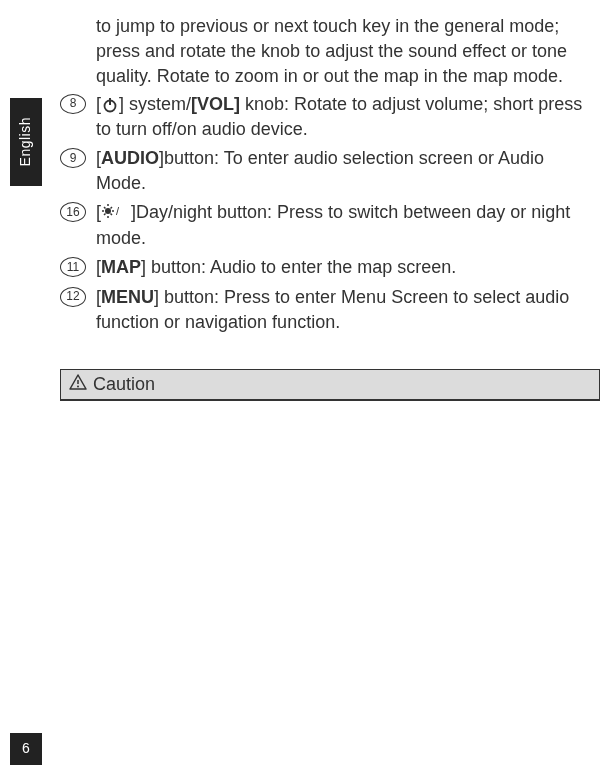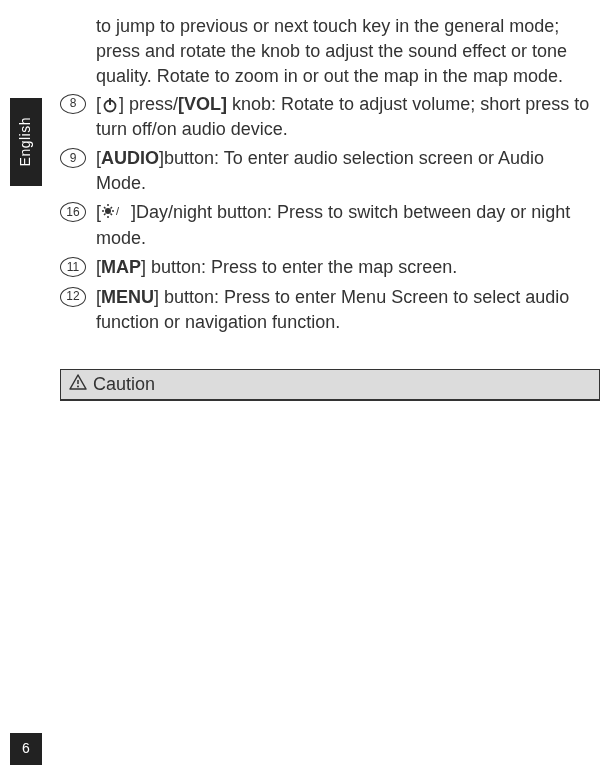--- a/index.html
+++ b/index.html
@@ -142,21 +142,21 @@
   <div class="continuation">
     <span>to jump to previous or next touch key in the general mode; press and rotate the knob to adjust the sound effect or tone quality. Rotate to zoom in or out the map in the map mode.</span>
   </div>
 
   <div class="list-item">
     <span class="marker">8</span>
     <div class="item-text">
       <span>[</span><span class="power-icon"><svg width="16" height="16" viewBox="0 0 16 16">
             <circle cx="8" cy="9" r="5.5" fill="none" stroke="#333" stroke-width="1.8"></circle>
             <line x1="8" y1="1" x2="8" y2="8" stroke="#333" stroke-width="2"></line>
-          </svg></span><span>] press/</span><span class="bold">[VOL]</span><span> knob: Rotate to adjust volume; short press to turn off/on audio device.</span>
+          </svg></span><span>] system/</span><span class="bold">[VOL]</span><span> knob: Rotate to adjust volume; short press to turn off/on audio device.</span>
     </div>
   </div>
 
   <div class="list-item">
     <span class="marker">9</span>
     <div class="item-text">
       <span>[</span><span class="bold">AUDIO</span><span>]button: To enter audio selection screen or Audio Mode.</span>
     </div>
   </div>
 
@@ -175,21 +175,21 @@
             <line x1="8.5" y1="5.5" x2="10" y2="4" stroke="#333" stroke-width="1.5"></line>
             <text x="14" y="12" font-size="11" fill="#333">/</text>
             <path d="M 24 3 A 5 5 0 1 0 24 13 A 4 4 0 1 1 24 3 Z" fill="#333"></path>
           </svg></span><span>]Day/night button: Press to switch between day or night mode.</span>
     </div>
   </div>
 
   <div class="list-item">
     <span class="marker">11</span>
     <div class="item-text">
-      <span>[</span><span class="bold">MAP</span><span>] button: Press to enter the map screen.</span>
+      <span>[</span><span class="bold">MAP</span><span>] button: Audio to enter the map screen.</span>
     </div>
   </div>
 
   <div class="list-item">
     <span class="marker">12</span>
     <div class="item-text">
       <span>[</span><span class="bold">MENU</span><span>] button: Press to enter Menu Screen to select audio function or navigation function.</span>
     </div>
   </div>
 

